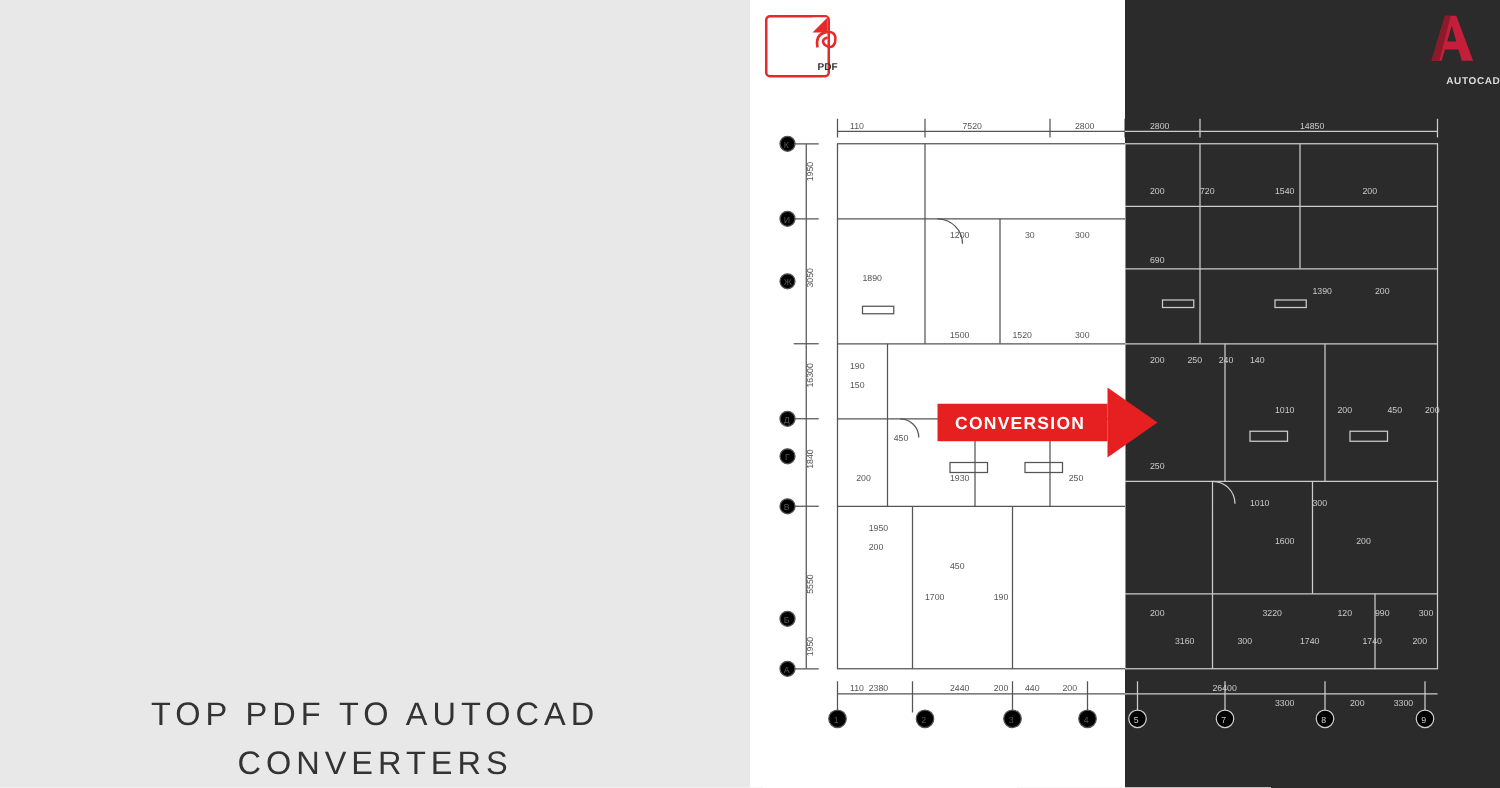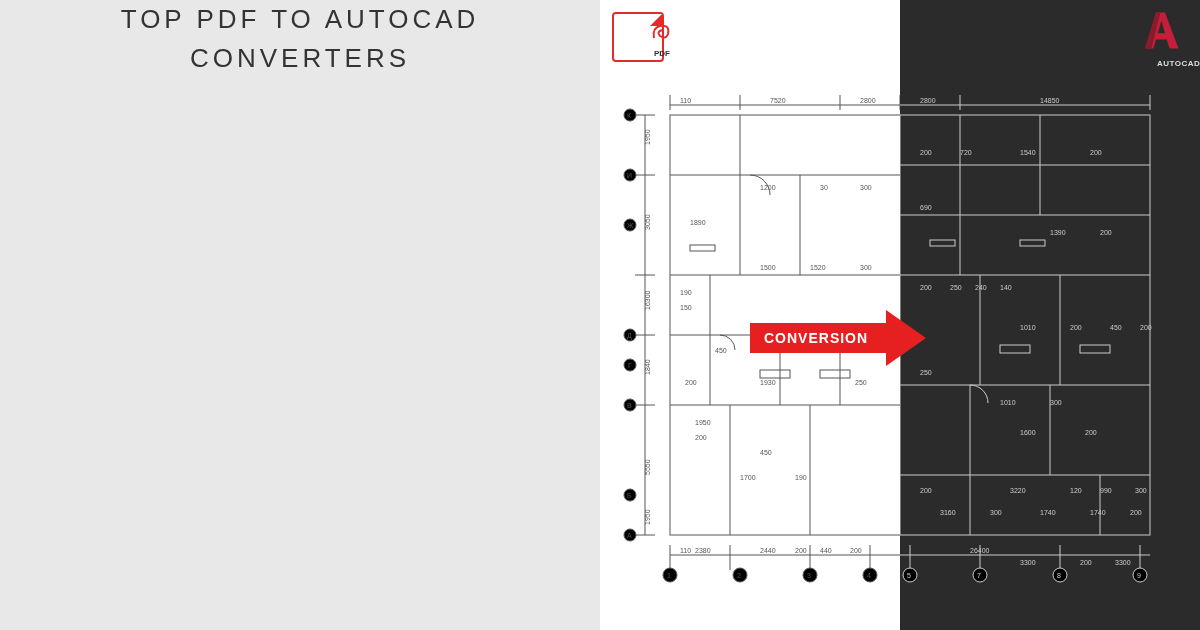--- a/index.html
+++ b/index.html
@@ -8,21 +8,21 @@
     height: 630px;
     display: flex;
     font-family: Arial, Helvetica, sans-serif;
     overflow: hidden;
   }
   .left-panel {
     width: 600px;
     height: 630px;
     background: #e8e8e8;
     display: flex;
-    align-items: flex-start;
+    align-items: flex-end;
     justify-content: center;
   }
   .title {
     font-size: 26px;
     font-weight: 300;
     letter-spacing: 4px;
     color: #333;
     text-align: center;
     line-height: 1.5;
   }

